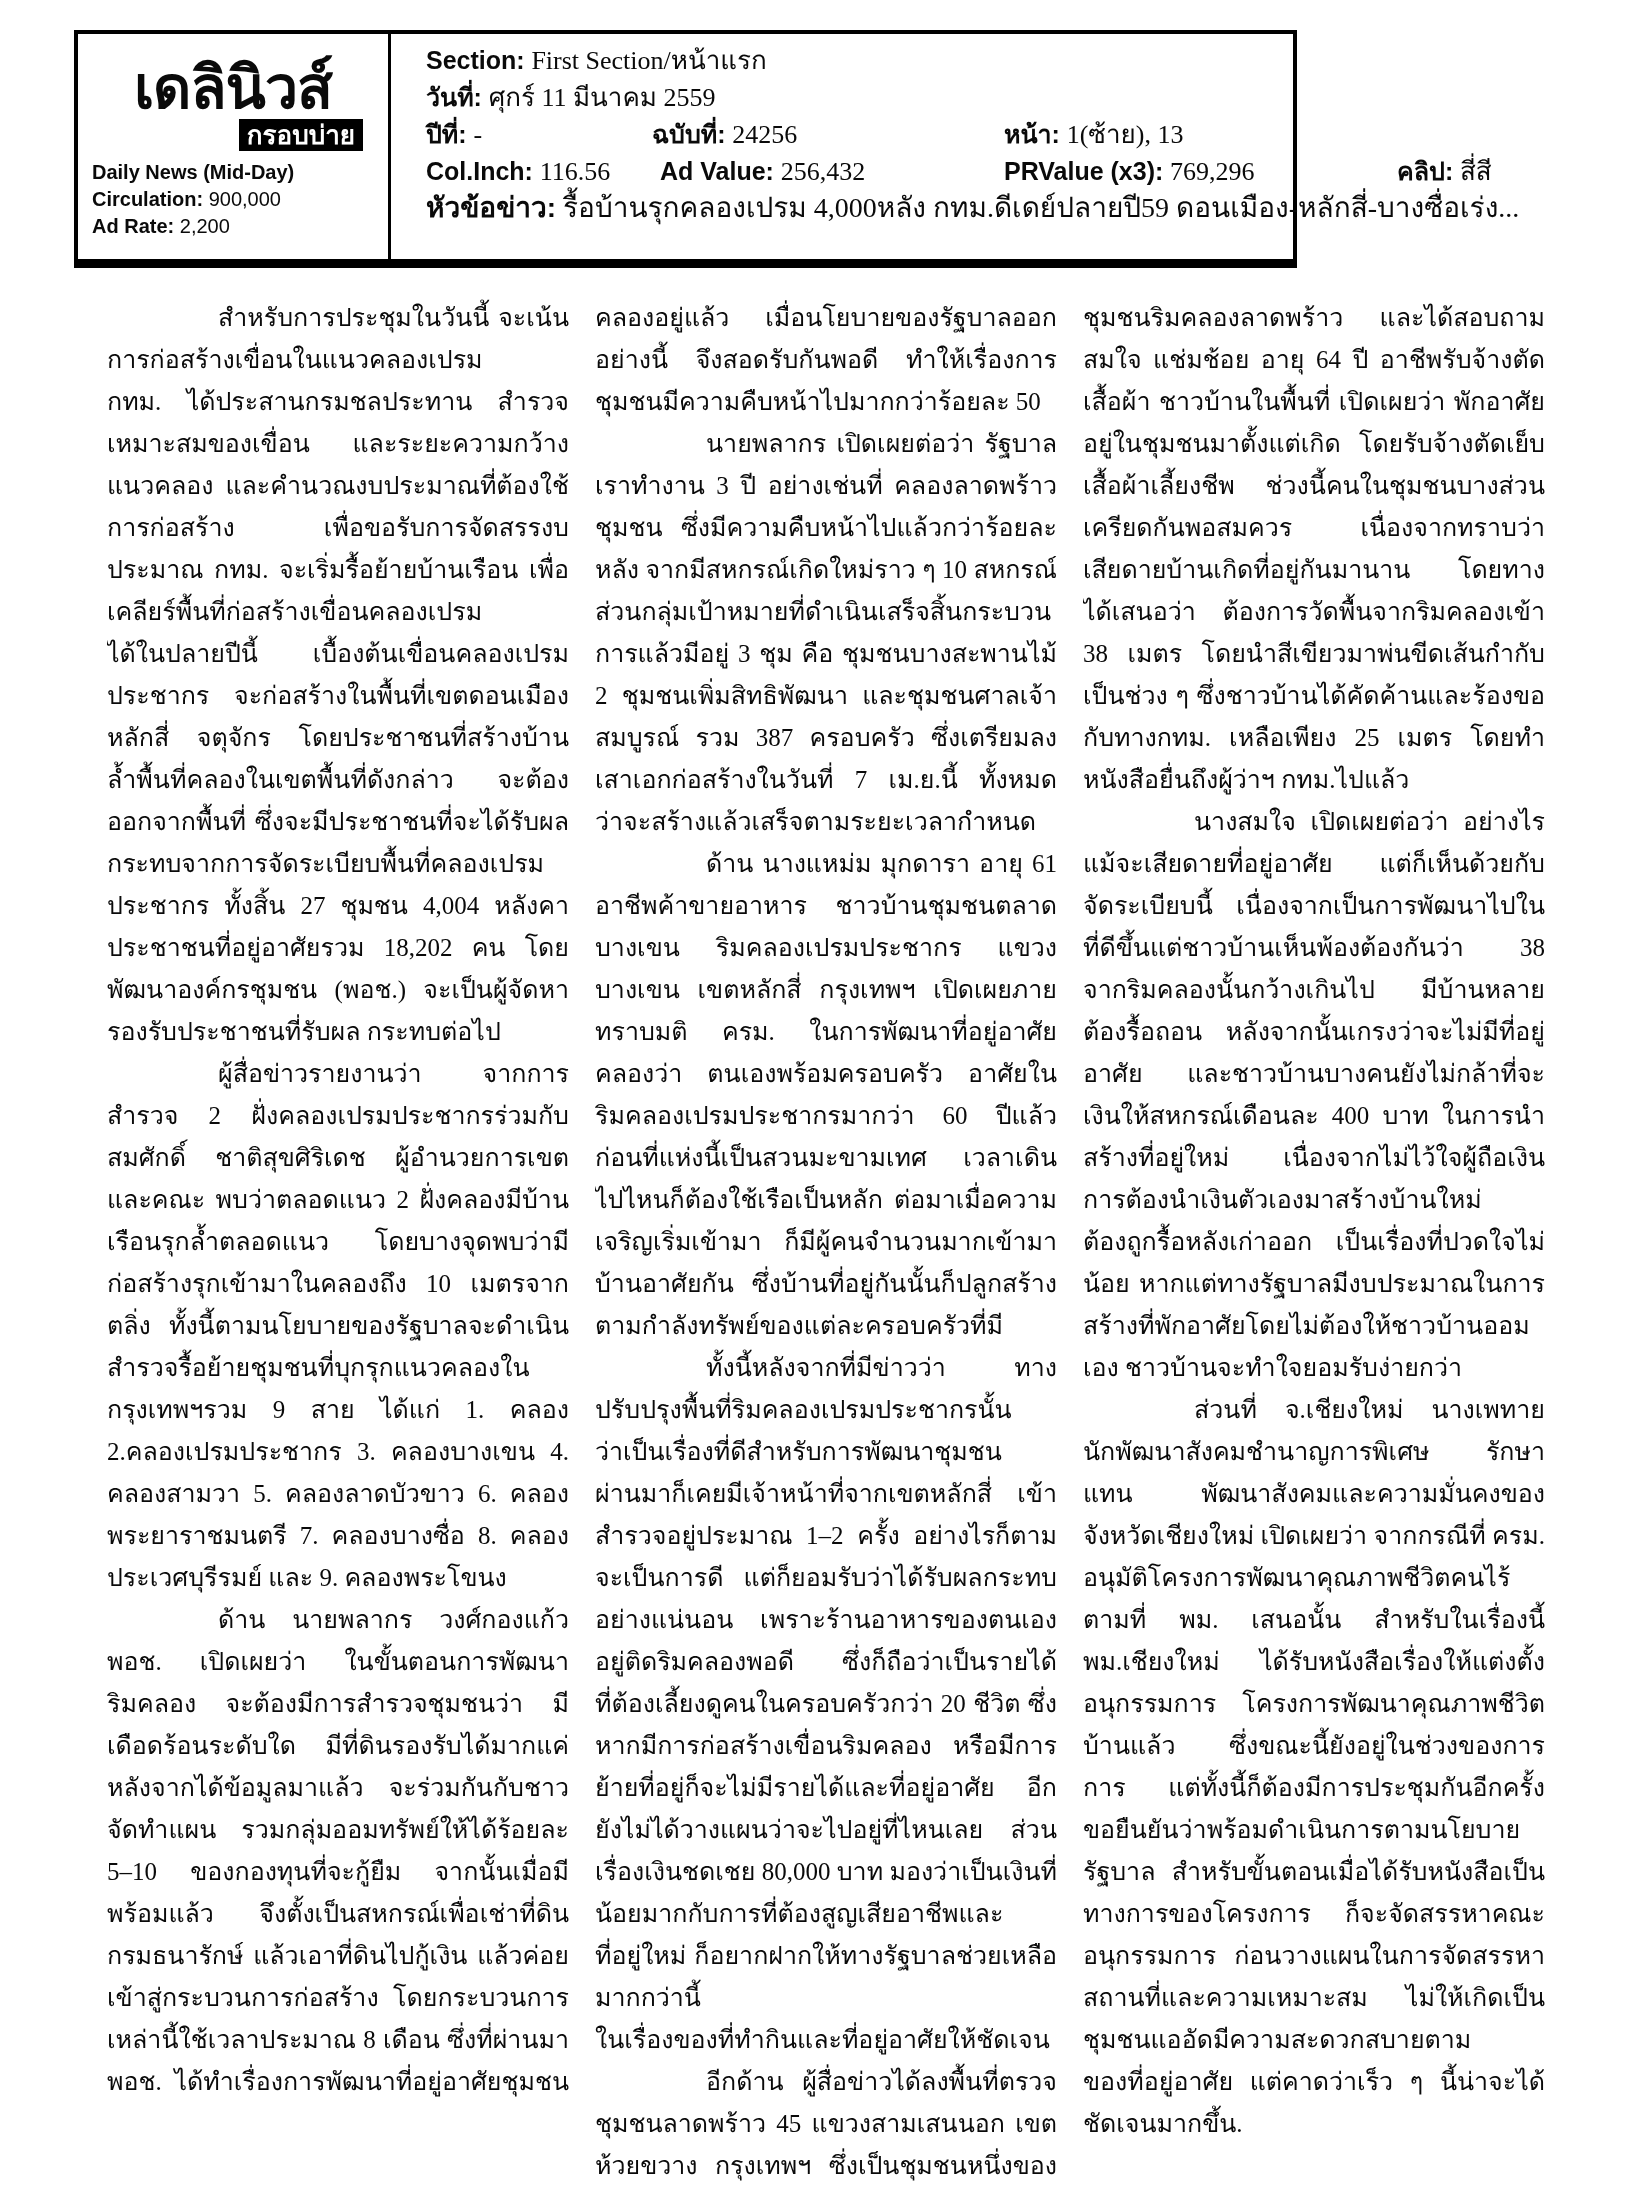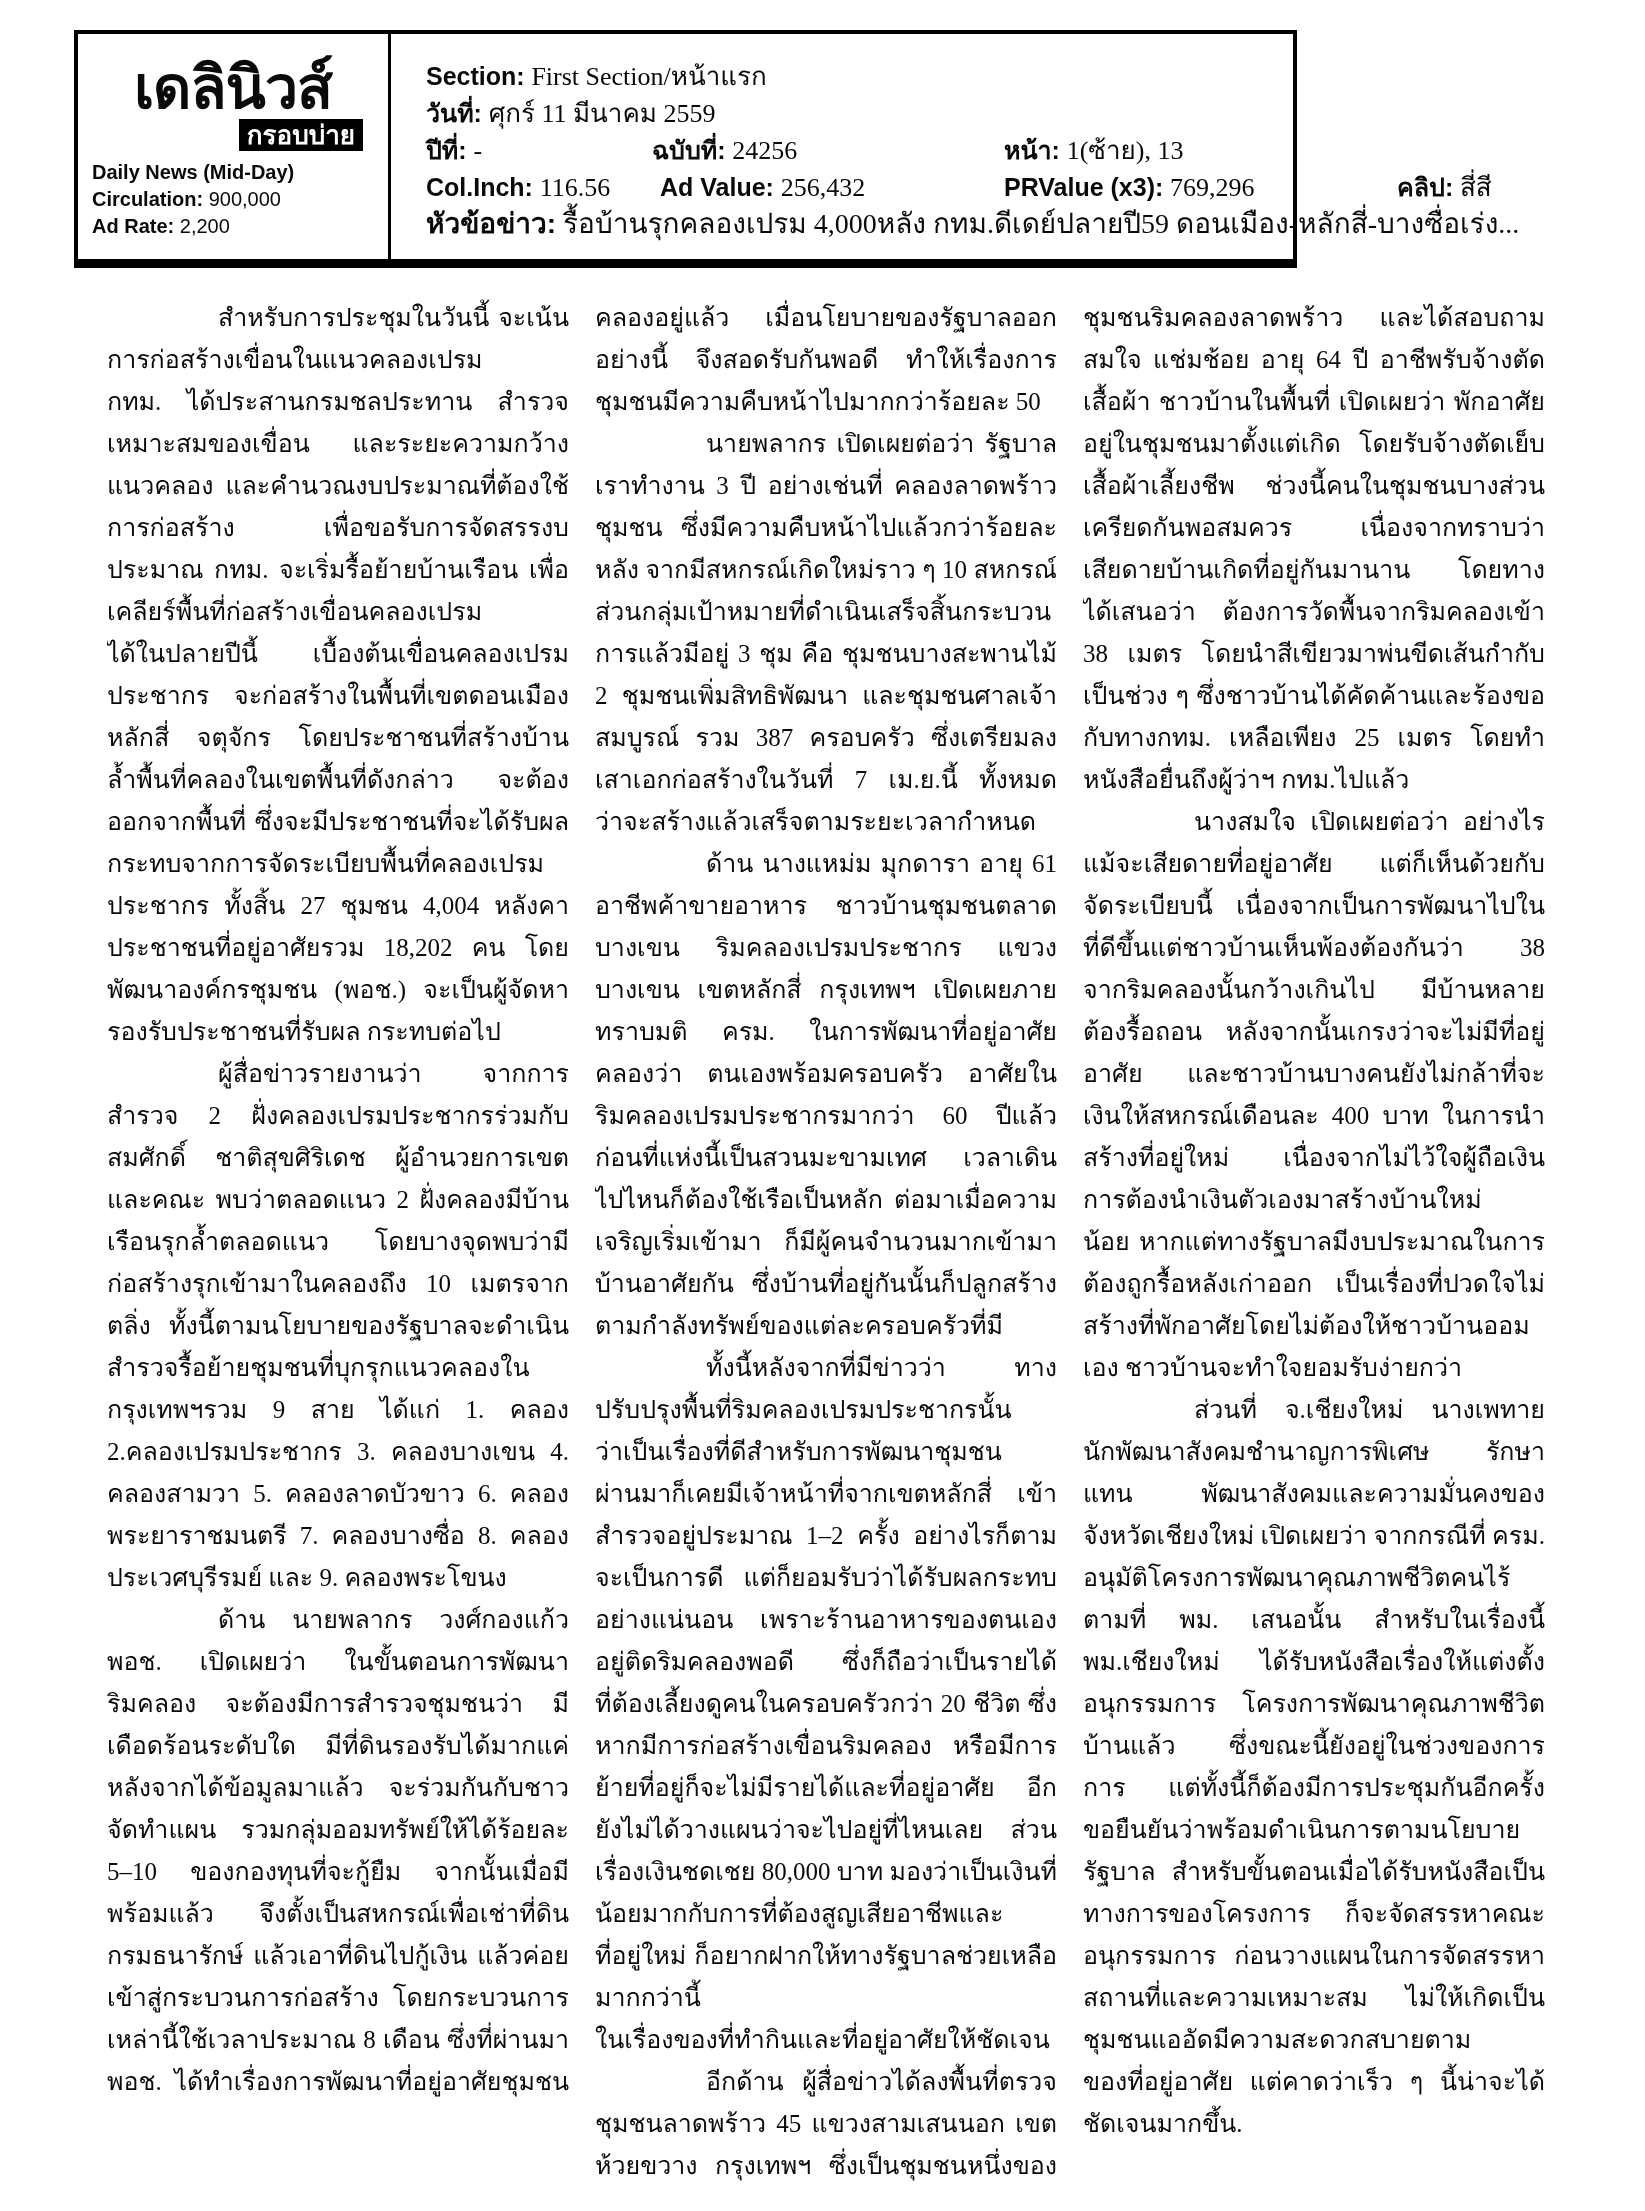--- a/index.html
+++ b/index.html
@@ -25,21 +25,21 @@
     font-family:"DejaVu Sans","Liberation Sans",sans-serif;
   }
   .logo-badge{
     align-self:flex-end;background:#000;color:#fff;font-weight:bold;
     font-size:26px;line-height:30px;padding:1px 8px;margin:2px 11px 8px 0;
     font-family:"DejaVu Sans","Liberation Sans",sans-serif;
   }
   .logo-sub{font-size:20px;font-weight:bold;line-height:27px;white-space:nowrap;}
   .logo-sub .val{font-weight:normal;}
   .info-cell{position:relative;flex:1;padding:8px 10px 0 18px;box-sizing:border-box;
-    font-size:27px;line-height:36px;margin-top:16px;}
+    font-size:27px;line-height:36px;}
   .mrow{position:relative;height:37px;white-space:nowrap;}
   .mrow.headline{height:44px;padding-top:6px;font-size:28px;}
   .mlabel{font-weight:bold;font-family:"Liberation Sans","DejaVu Sans",sans-serif;font-size:25px;}
   .mval{font-size:26px;}
   .fld{position:absolute;top:0;white-space:nowrap;}
   
   .article{
     position:absolute;left:107px;top:297px;width:1438px;height:1886px;
     display:flex;gap:26px;
   }
@@ -235,22 +235,22 @@
         <div class="line indent">นางสมใจ เปิดเผยต่อว่า อย่างไรก็ตาม</div>
         <div class="line">แม้จะเสียดายที่อยู่อาศัย แต่ก็เห็นด้วยกับการ</div>
         <div class="line">จัดระเบียบนี้ เนื่องจากเป็นการพัฒนาไปในทาง</div>
         <div class="line">ที่ดีขึ้นแต่ชาวบ้านเห็นพ้องต้องกันว่า 38 เมตร</div>
         <div class="line">จากริมคลองนั้นกว้างเกินไป มีบ้านหลายหลัง</div>
         <div class="line">ต้องรื้อถอน หลังจากนั้นเกรงว่าจะไม่มีที่อยู่</div>
         <div class="line">อาศัย และชาวบ้านบางคนยังไม่กล้าที่จะออม</div>
         <div class="line">เงินให้สหกรณ์เดือนละ 400 บาท ในการนำไป</div>
         <div class="line">สร้างที่อยู่ใหม่ เนื่องจากไม่ไว้ใจผู้ถือเงิน และ</div>
         <div class="line">การต้องนำเงินตัวเองมาสร้างบ้านใหม่ โดยที่</div>
+        <div class="line">ต้องถูกรื้อหลังเก่าออก เป็นเรื่องที่ปวดใจไม่</div>
         <div class="line">น้อย หากแต่ทางรัฐบาลมีงบประมาณในการ</div>
-        <div class="line">ต้องถูกรื้อหลังเก่าออก เป็นเรื่องที่ปวดใจไม่</div>
         <div class="line">สร้างที่พักอาศัยโดยไม่ต้องให้ชาวบ้านออมเงิน</div>
         <div class="line parend">เอง ชาวบ้านจะทำใจยอมรับง่ายกว่า</div>
         <div class="line indent">ส่วนที่ จ.เชียงใหม่ นางเพทาย เมฆี</div>
         <div class="line">นักพัฒนาสังคมชำนาญการพิเศษ รักษาราชการ</div>
         <div class="line">แทน พัฒนาสังคมและความมั่นคงของมนุษย์</div>
         <div class="line">จังหวัดเชียงใหม่ เปิดเผยว่า จากกรณีที่ ครม.</div>
         <div class="line">อนุมัติโครงการพัฒนาคุณภาพชีวิตคนไร้บ้าน</div>
         <div class="line">ตามที่ พม. เสนอนั้น สำหรับในเรื่องนี้</div>
         <div class="line">พม.เชียงใหม่ ได้รับหนังสือเรื่องให้แต่งตั้งคณะ</div>
         <div class="line">อนุกรรมการ โครงการพัฒนาคุณภาพชีวิตคนไร้</div>

